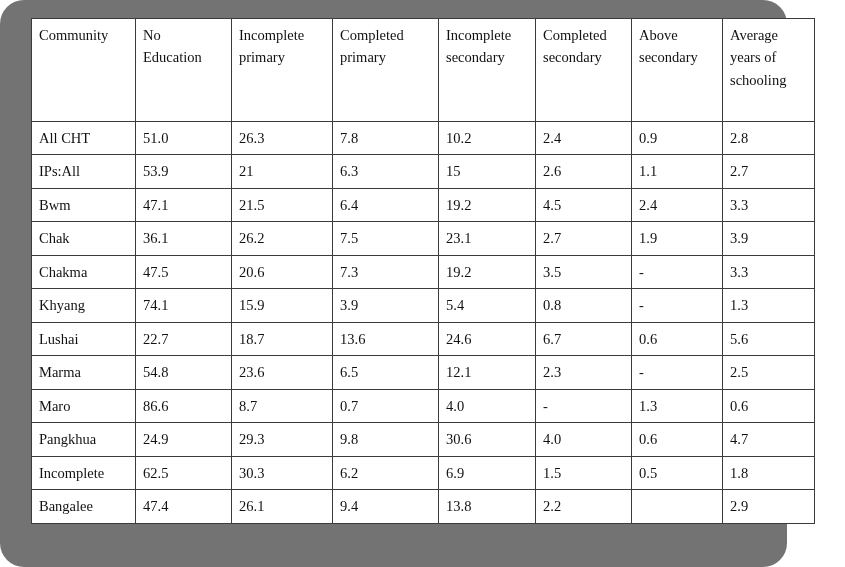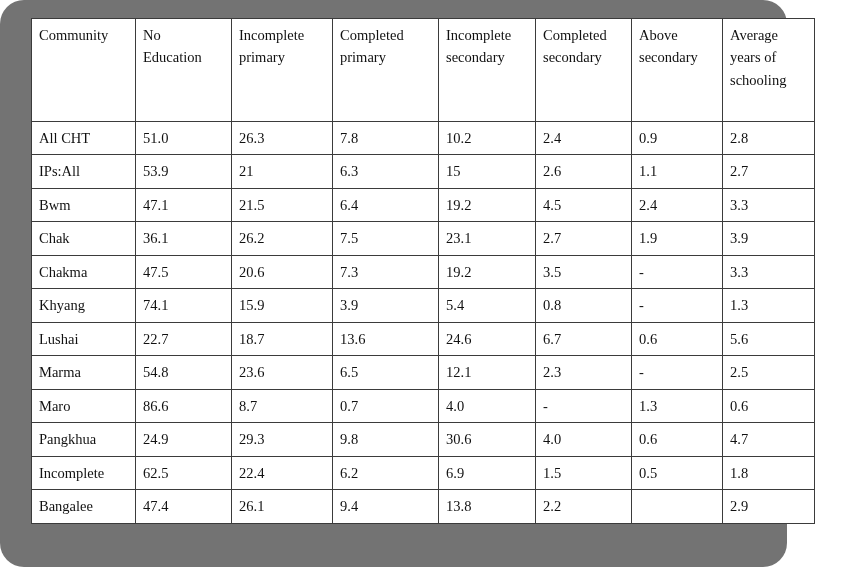--- a/index.html
+++ b/index.html
@@ -214,21 +214,21 @@
         <td>29.3</td>
         <td>9.8</td>
         <td>30.6</td>
         <td>4.0</td>
         <td>0.6</td>
         <td>4.7</td>
       </tr>
       <tr>
         <td>Incomplete</td>
         <td>62.5</td>
-        <td>22.4</td>
+        <td>30.3</td>
         <td>6.2</td>
         <td>6.9</td>
         <td>1.5</td>
         <td>0.5</td>
         <td>1.8</td>
       </tr>
       <tr>
         <td>Bangalee</td>
         <td>47.4</td>
         <td>26.1</td>

